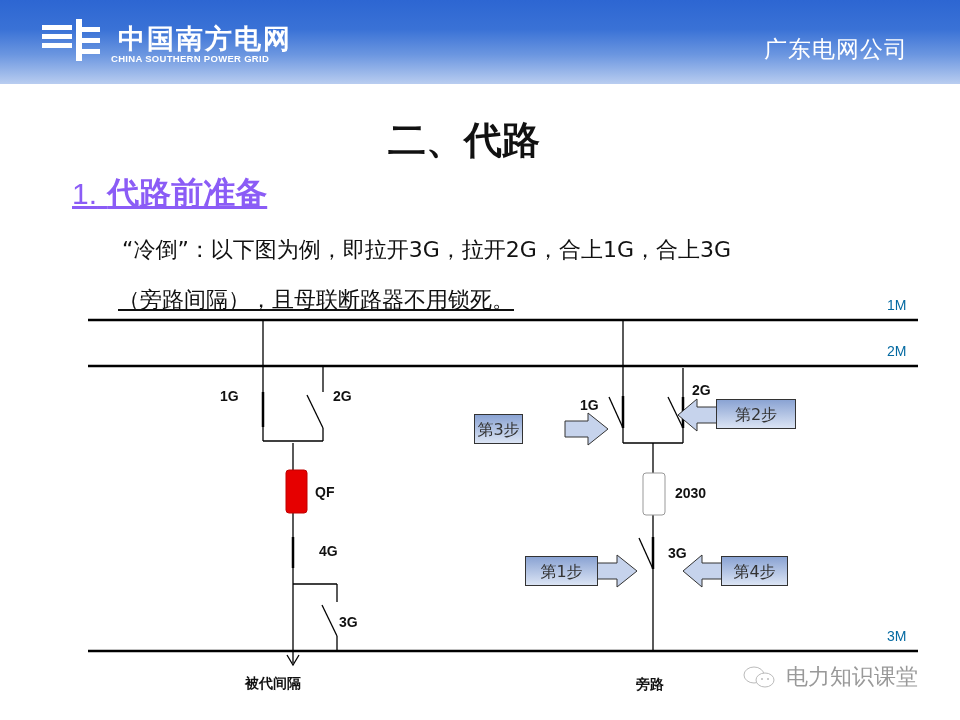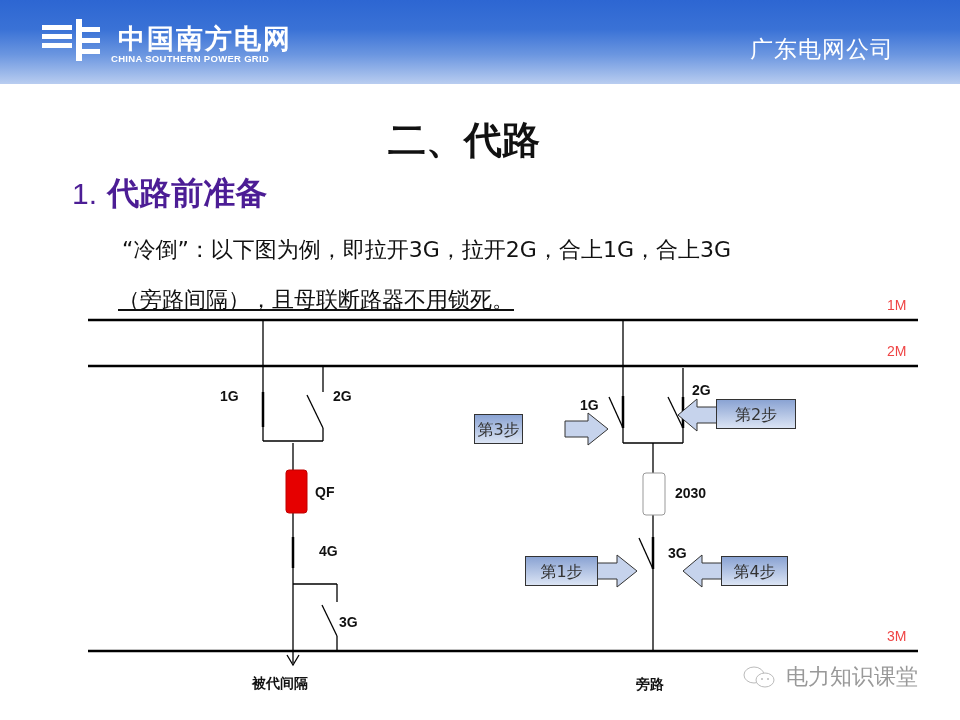--- a/index.html
+++ b/index.html
@@ -3,31 +3,31 @@
 <meta charset="utf-8">
 <style>
   html, body { margin:0; padding:0; }
   body { width:960px; height:720px; position:relative; background:#ffffff; overflow:hidden;
          font-family:"DejaVu Sans", "Liberation Sans", sans-serif; }
   .header { position:absolute; left:0; top:0; width:960px; height:84px;
             background:linear-gradient(to bottom, #2d66d2 0%, #3a72d6 35%, #6b96e0 65%, #b9cdf0 100%); }
   .logo-mark { position:absolute; left:42px; top:19px; width:58px; height:42px; }
   .logo-cn { position:absolute; left:118px; top:24px; color:#fff; font-size:27px; font-weight:bold; letter-spacing:2px; line-height:30px; }
   .logo-en { position:absolute; left:111px; top:53px; color:#fff; font-size:9.5px; font-weight:bold; letter-spacing:0.3px; font-family:"Liberation Sans", sans-serif; }
-  .company { position:absolute; right:66px; top:34px; color:#fff; font-size:23px; letter-spacing:1px; }
+  .company { position:absolute; right:52px; top:34px; color:#fff; font-size:23px; letter-spacing:1px; }
   .title { position:absolute; left:0; width:928px; top:115px; text-align:center; font-size:38px; font-weight:bold; color:#111; }
-  .section { position:absolute; left:72px; top:172px; font-size:32px; color:#4c1d95; }
+  .section { position:absolute; left:72px; top:172px; font-size:32px; color:#8b5cf6;text-decoration:underline; }
   .section .num { font-family:"Liberation Sans", sans-serif; font-size:30px; }
   .section .txt { font-weight:bold; }
   .para { position:absolute; left:122px; font-size:22px; color:#111; }
   .para.l1 { top:235px; }
   .para.l2 { top:285px; left:118px;text-decoration:underline; }
   svg.diagram { position:absolute; left:0; top:0; }
   .lbl { position:absolute; font-family:"Liberation Sans", sans-serif; font-weight:bold; font-size:14px; color:#111; }
-  .bus { position:absolute; font-family:"Liberation Sans", sans-serif; font-size:14px; color:#ef4444; }
+  .bus { position:absolute; font-family:"Liberation Sans", sans-serif; font-size:14px; color:#0369a1; }
   .step { position:absolute; height:30px; border:1px solid #333; background:linear-gradient(to bottom, #8aa3d3, #dbe4f4);
           color:#333; font-size:16px; line-height:30px; text-align:center; box-sizing:border-box; }
   .caption { position:absolute; font-weight:bold; font-size:14px; color:#111; }
   .wm { position:absolute; left:742px; top:662px; font-size:22px; color:#999; }
   .wm-icon { position:absolute; left:742px; top:665px; width:36px; height:26px; }
 </style>
 </head>
 <body>
 
 <div class="header">
@@ -107,21 +107,21 @@
 
 <div class="bus" style="left:887px; top:297px;">1M</div>
 <div class="bus" style="left:887px; top:343px;">2M</div>
 <div class="bus" style="left:887px; top:628px;">3M</div>
 
 <div class="lbl" style="left:220px; top:388px;">1G</div>
 <div class="lbl" style="left:333px; top:388px;">2G</div>
 <div class="lbl" style="left:315px; top:484px;">QF</div>
 <div class="lbl" style="left:308px; top:543px;margin-left:11px;">4G</div>
 <div class="lbl" style="left:339px; top:614px;">3G</div>
-<div class="caption" style="left:252px; top:675px;">被代间隔</div>
+<div class="caption" style="left:245px; top:675px;">被代间隔</div>
 
 <div class="lbl" style="left:580px; top:397px;">1G</div>
 <div class="lbl" style="left:692px; top:382px;">2G</div>
 <div class="lbl" style="left:675px; top:485px;">2030</div>
 <div class="lbl" style="left:668px; top:545px;">3G</div>
 <div class="caption" style="left:636px; top:676px;">旁路</div>
 
 <div class="step" style="left:474px; top:414px; width:49px;">第3步</div>
 <div class="step" style="left:716px; top:399px; width:80px;">第2步</div>
 <div class="step" style="left:525px; top:556px; width:73px;">第1步</div>

